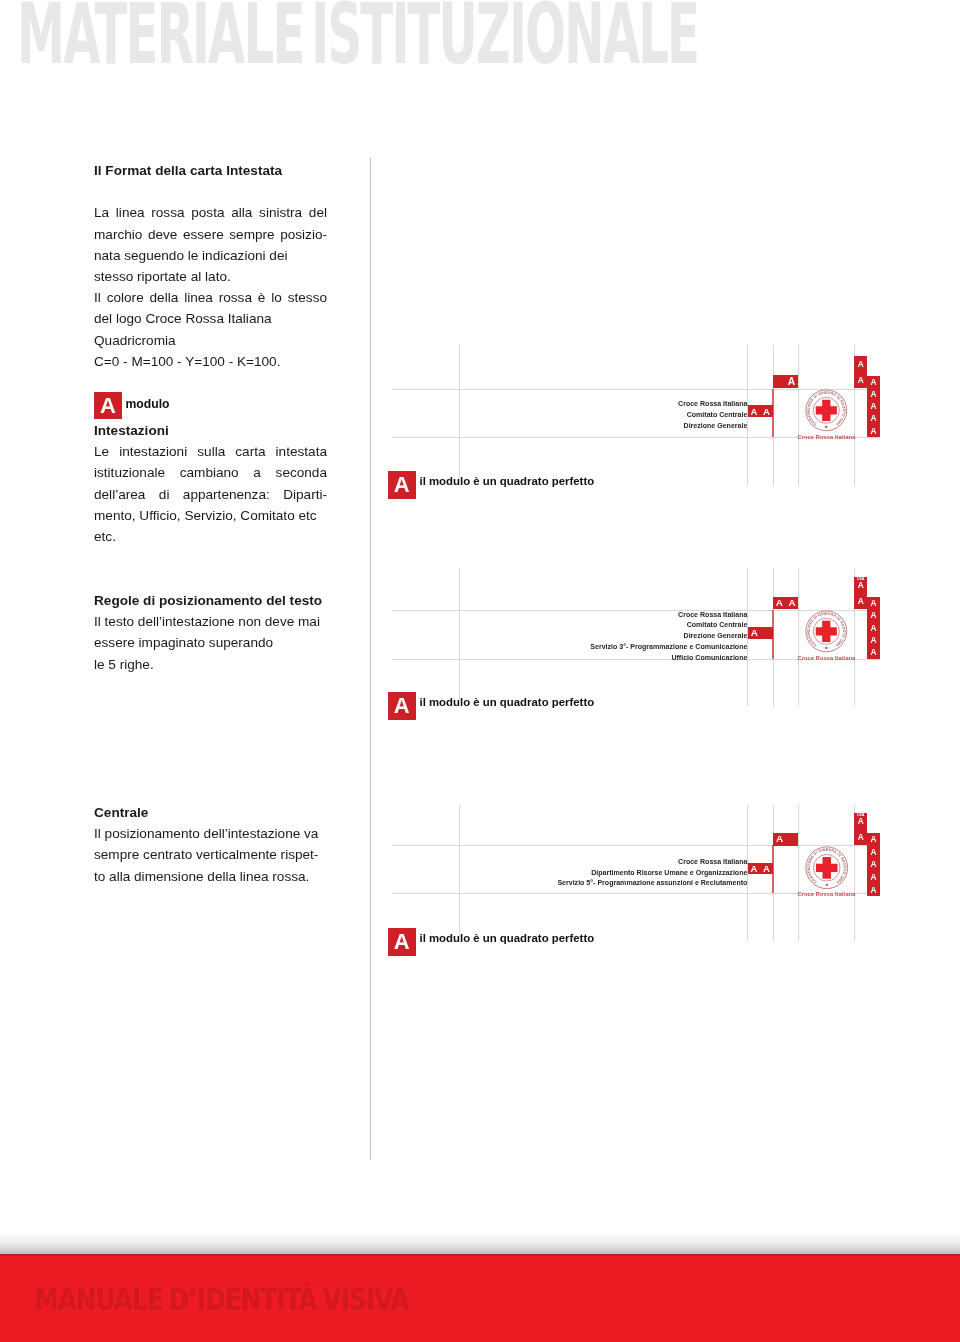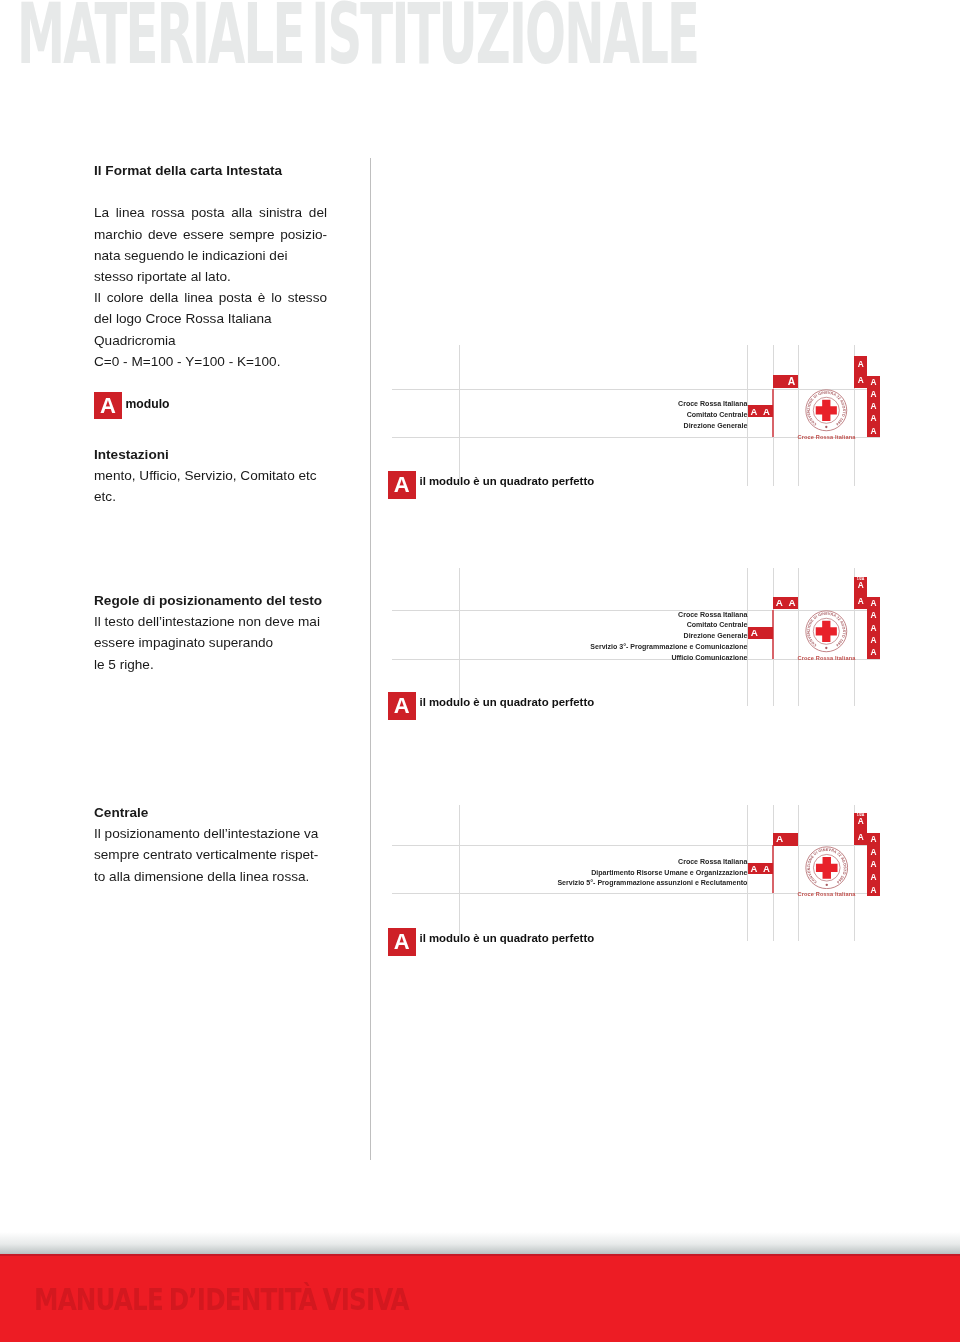--- a/index.html
+++ b/index.html
@@ -75,35 +75,36 @@
   <div class="masthead">MATERIALE ISTITUZIONALE</div>
 
   <div class="vrule"></div>
 
   <div class="textcol">
     <h3>Il Format della carta Intestata</h3>
     <div style="height:21.2px"></div>
     <p class="just">La linea rossa posta alla sinistra del marchio deve essere sempre posizio-</p>
     <p>nata seguendo le indicazioni dei</p>
     <p>stesso riportate al lato.</p>
-    <p class="just">Il colore della linea posta è lo stesso</p>
+    <p class="just">Il colore della linea rossa è lo stesso</p>
     <p>del logo Croce Rossa Italiana</p>
     <p>Quadricromia</p>
     <p>C=0 - M=100 - Y=100 - K=100.</p>
   </div>
 
   <div class="legend">
     <div class="sq">
         <span>A</span>
       </div>
     <div class="lbl">modulo</div>
   </div>
 
-  <div class="textcol" style="top:444px">
+  <div class="textcol" style="top:420px">
     <h3>Intestazioni</h3>
+    <p class="just">Le intestazioni sulla carta intestata istituzionale cambiano a seconda dell’area di appartenenza: Diparti-</p>
     <p>mento, Ufficio, Servizio, Comitato etc</p>
     <p>etc.</p>
   </div>
 
   <div class="textcol" style="top:590px">
     <h3>Regole di posizionamento del testo</h3>
     <p>Il testo dell’intestazione non deve mai</p>
     <p>essere impaginato superando</p>
     <p>le 5 righe.</p>
   </div>

